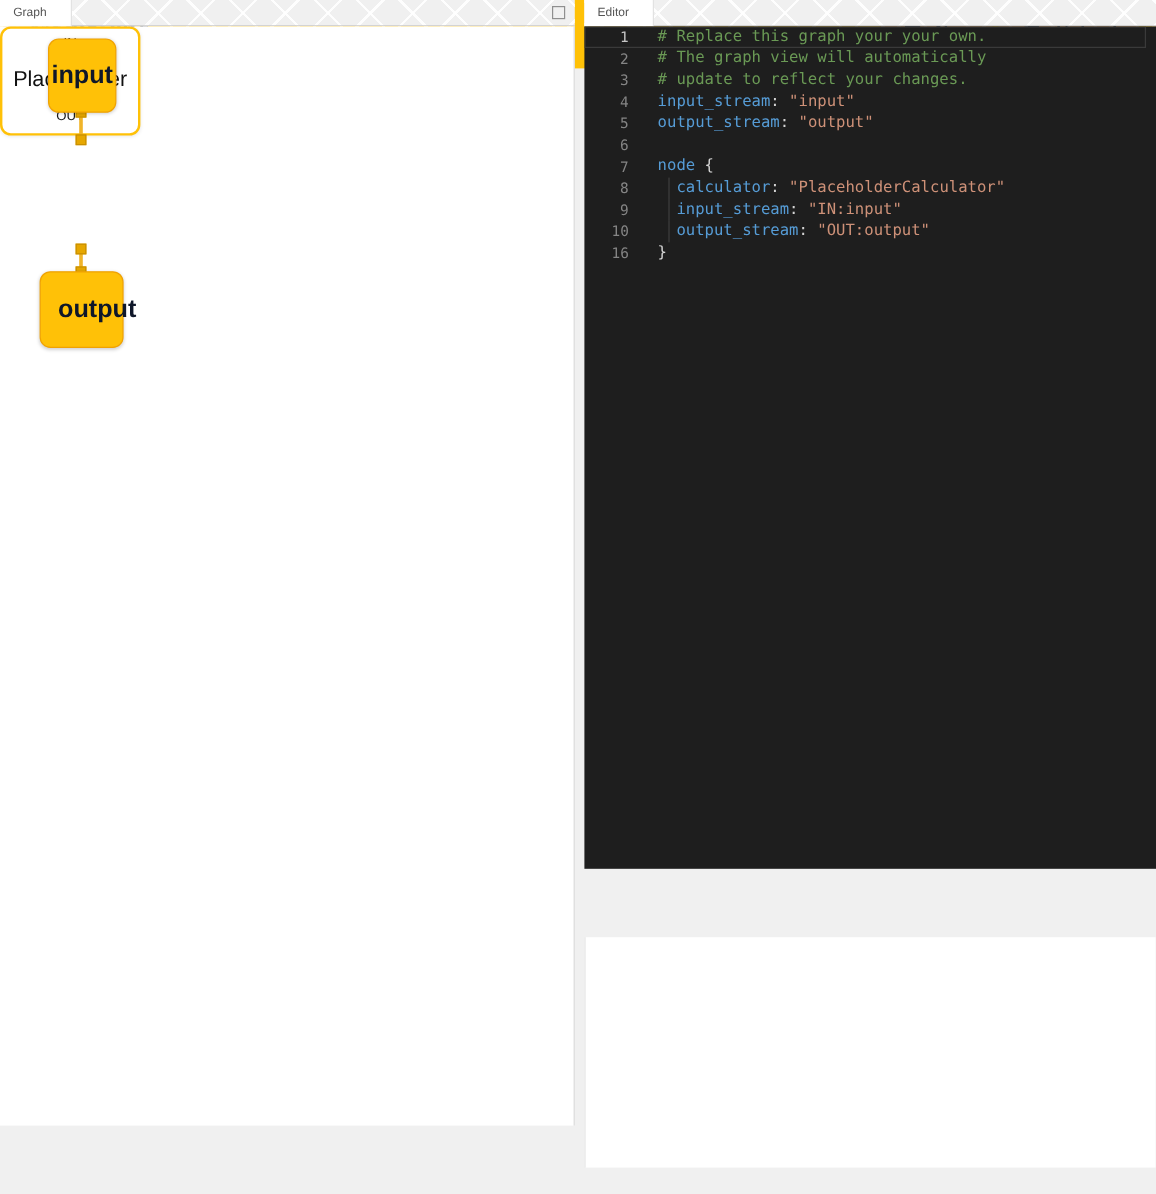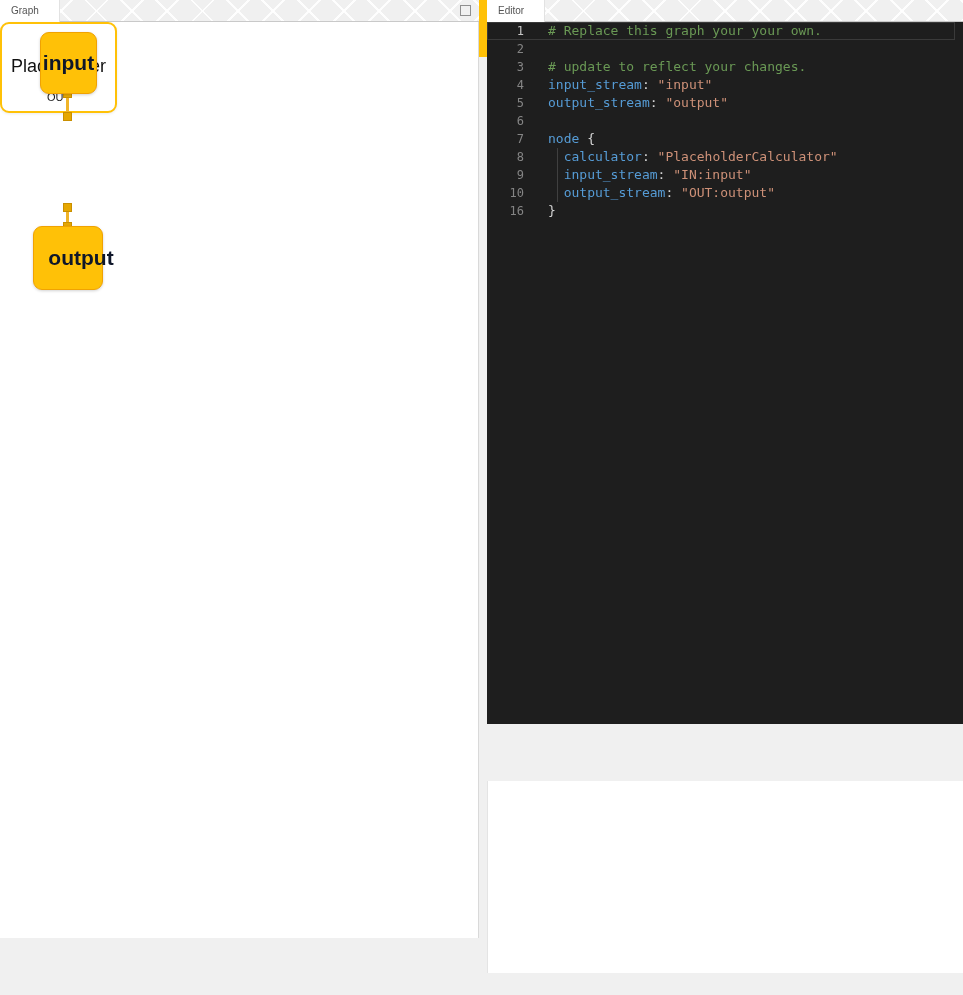--- a/index.html
+++ b/index.html
@@ -144,21 +144,21 @@
 </div>
 
 <div class="panel panel-editor">
   <div class="tabstrip">
     <div class="tab">Editor</div>
     <div class="maxim"></div>
   </div>
   <div class="editor-content">
     <div>
         <div class="code-line active"><div class="ln">1</div><div class="code"><span class="tok-comment"># Replace this graph your your own.</span></div></div>
-        <div class="code-line"><div class="ln">2</div></div>
+        <div class="code-line"><div class="ln">2</div><div class="code"><span class="tok-comment"># The graph view will automatically</span></div></div>
         <div class="code-line"><div class="ln">3</div><div class="code"><span class="tok-comment"># update to reflect your changes.</span></div></div>
         <div class="code-line"><div class="ln">4</div><div class="code"><span class="tok-key">input_stream</span><span class="tok-punct">: </span><span class="tok-string">"input"</span></div></div>
         <div class="code-line"><div class="ln">5</div><div class="code"><span class="tok-key">output_stream</span><span class="tok-punct">: </span><span class="tok-string">"output"</span></div></div>
         <div class="code-line"><div class="ln">6</div><div class="code"></div></div>
         <div class="code-line"><div class="ln">7</div><div class="code"><span class="tok-key">node</span><span class="tok-punct"> {</span></div></div>
         <div class="code-line"><span class="indent-guide"></span><div class="ln">8</div><div class="code"><span class="tok-indent">  </span><span class="tok-key">calculator</span><span class="tok-punct">: </span><span class="tok-string">"PlaceholderCalculator"</span></div></div>
         <div class="code-line"><span class="indent-guide"></span><div class="ln">9</div><div class="code"><span class="tok-indent">  </span><span class="tok-key">input_stream</span><span class="tok-punct">: </span><span class="tok-string">"IN:input"</span></div></div>
         <div class="code-line"><span class="indent-guide"></span><div class="ln">10</div><div class="code"><span class="tok-indent">  </span><span class="tok-key">output_stream</span><span class="tok-punct">: </span><span class="tok-string">"OUT:output"</span></div></div>
         <div class="code-line"><div class="ln">16</div><div class="code"><span class="tok-punct">}</span></div></div>
       </div>

